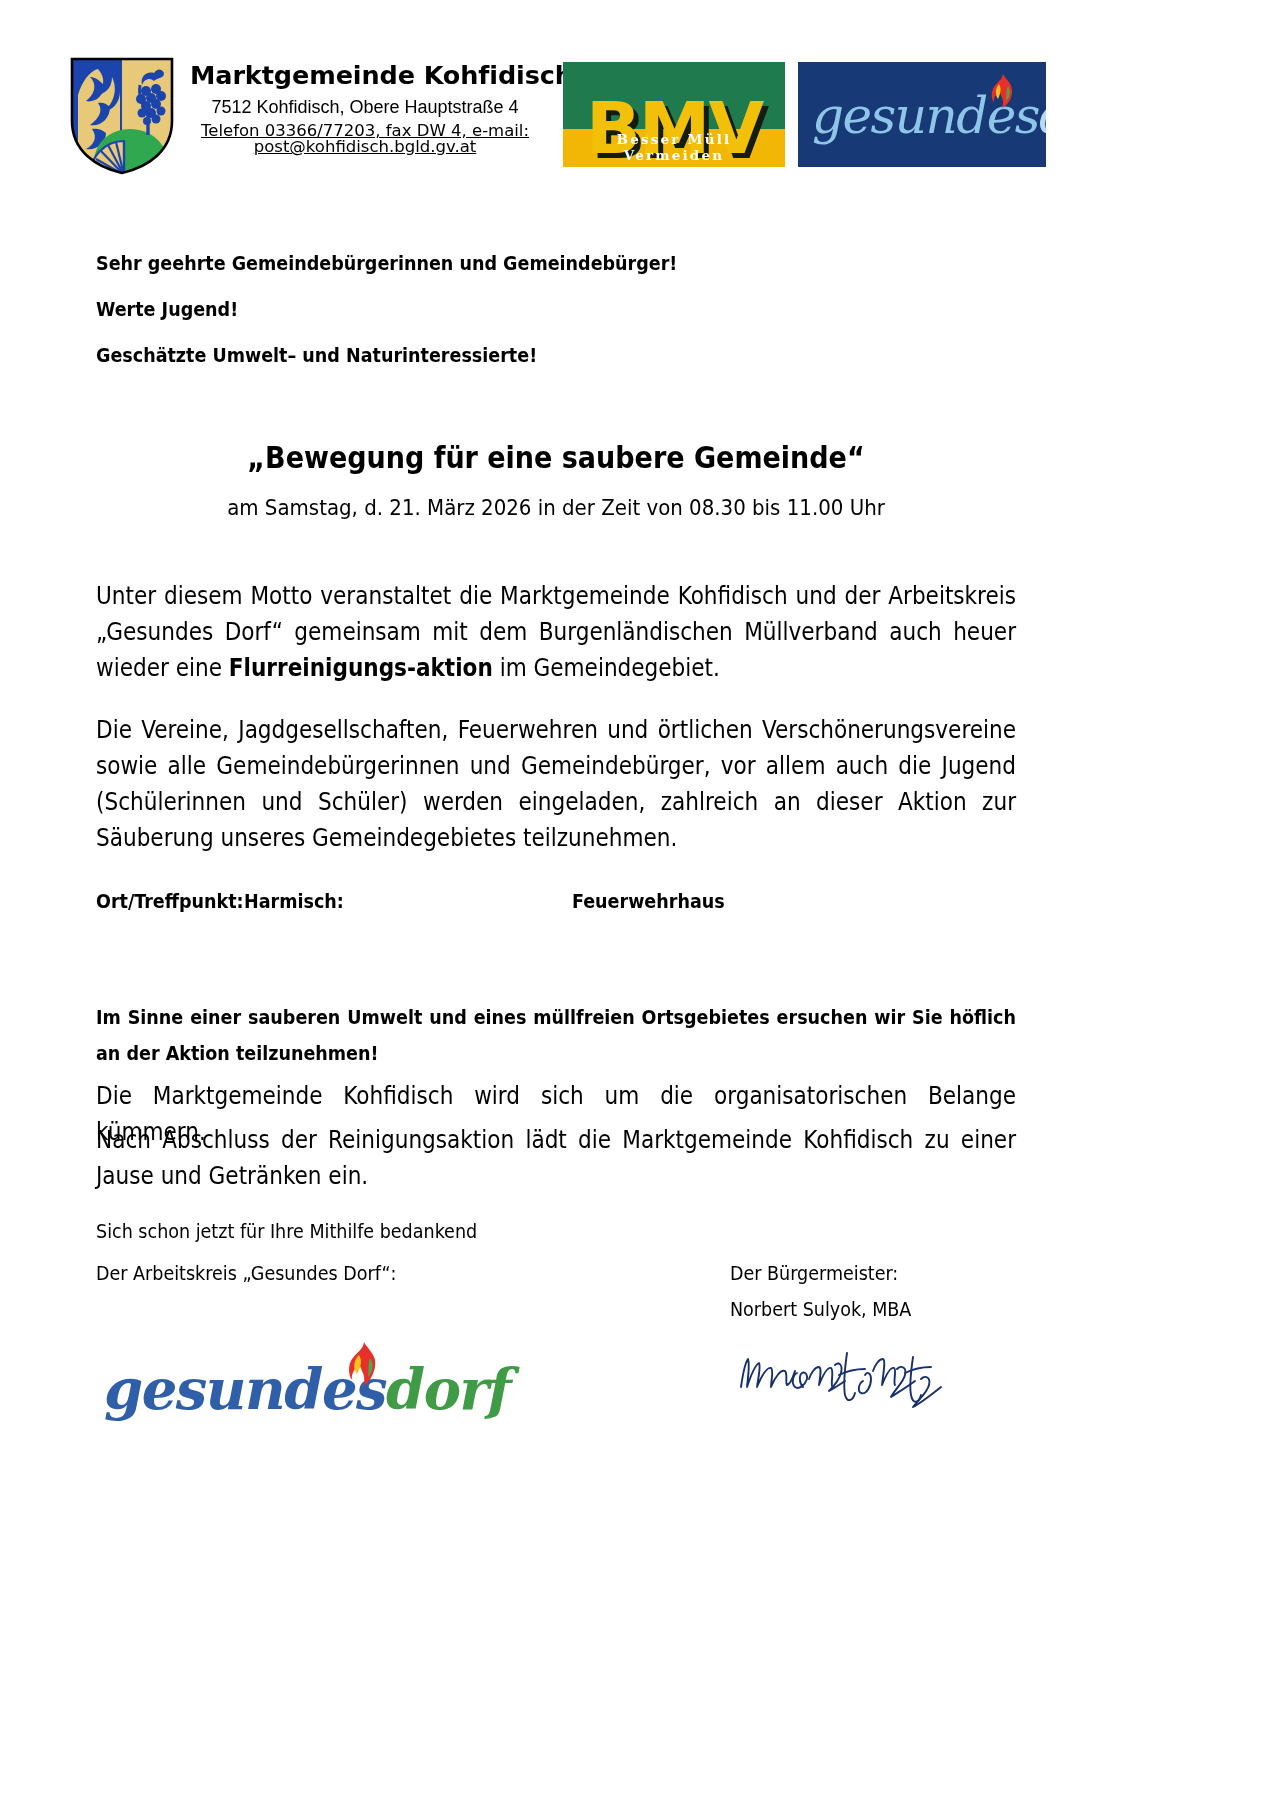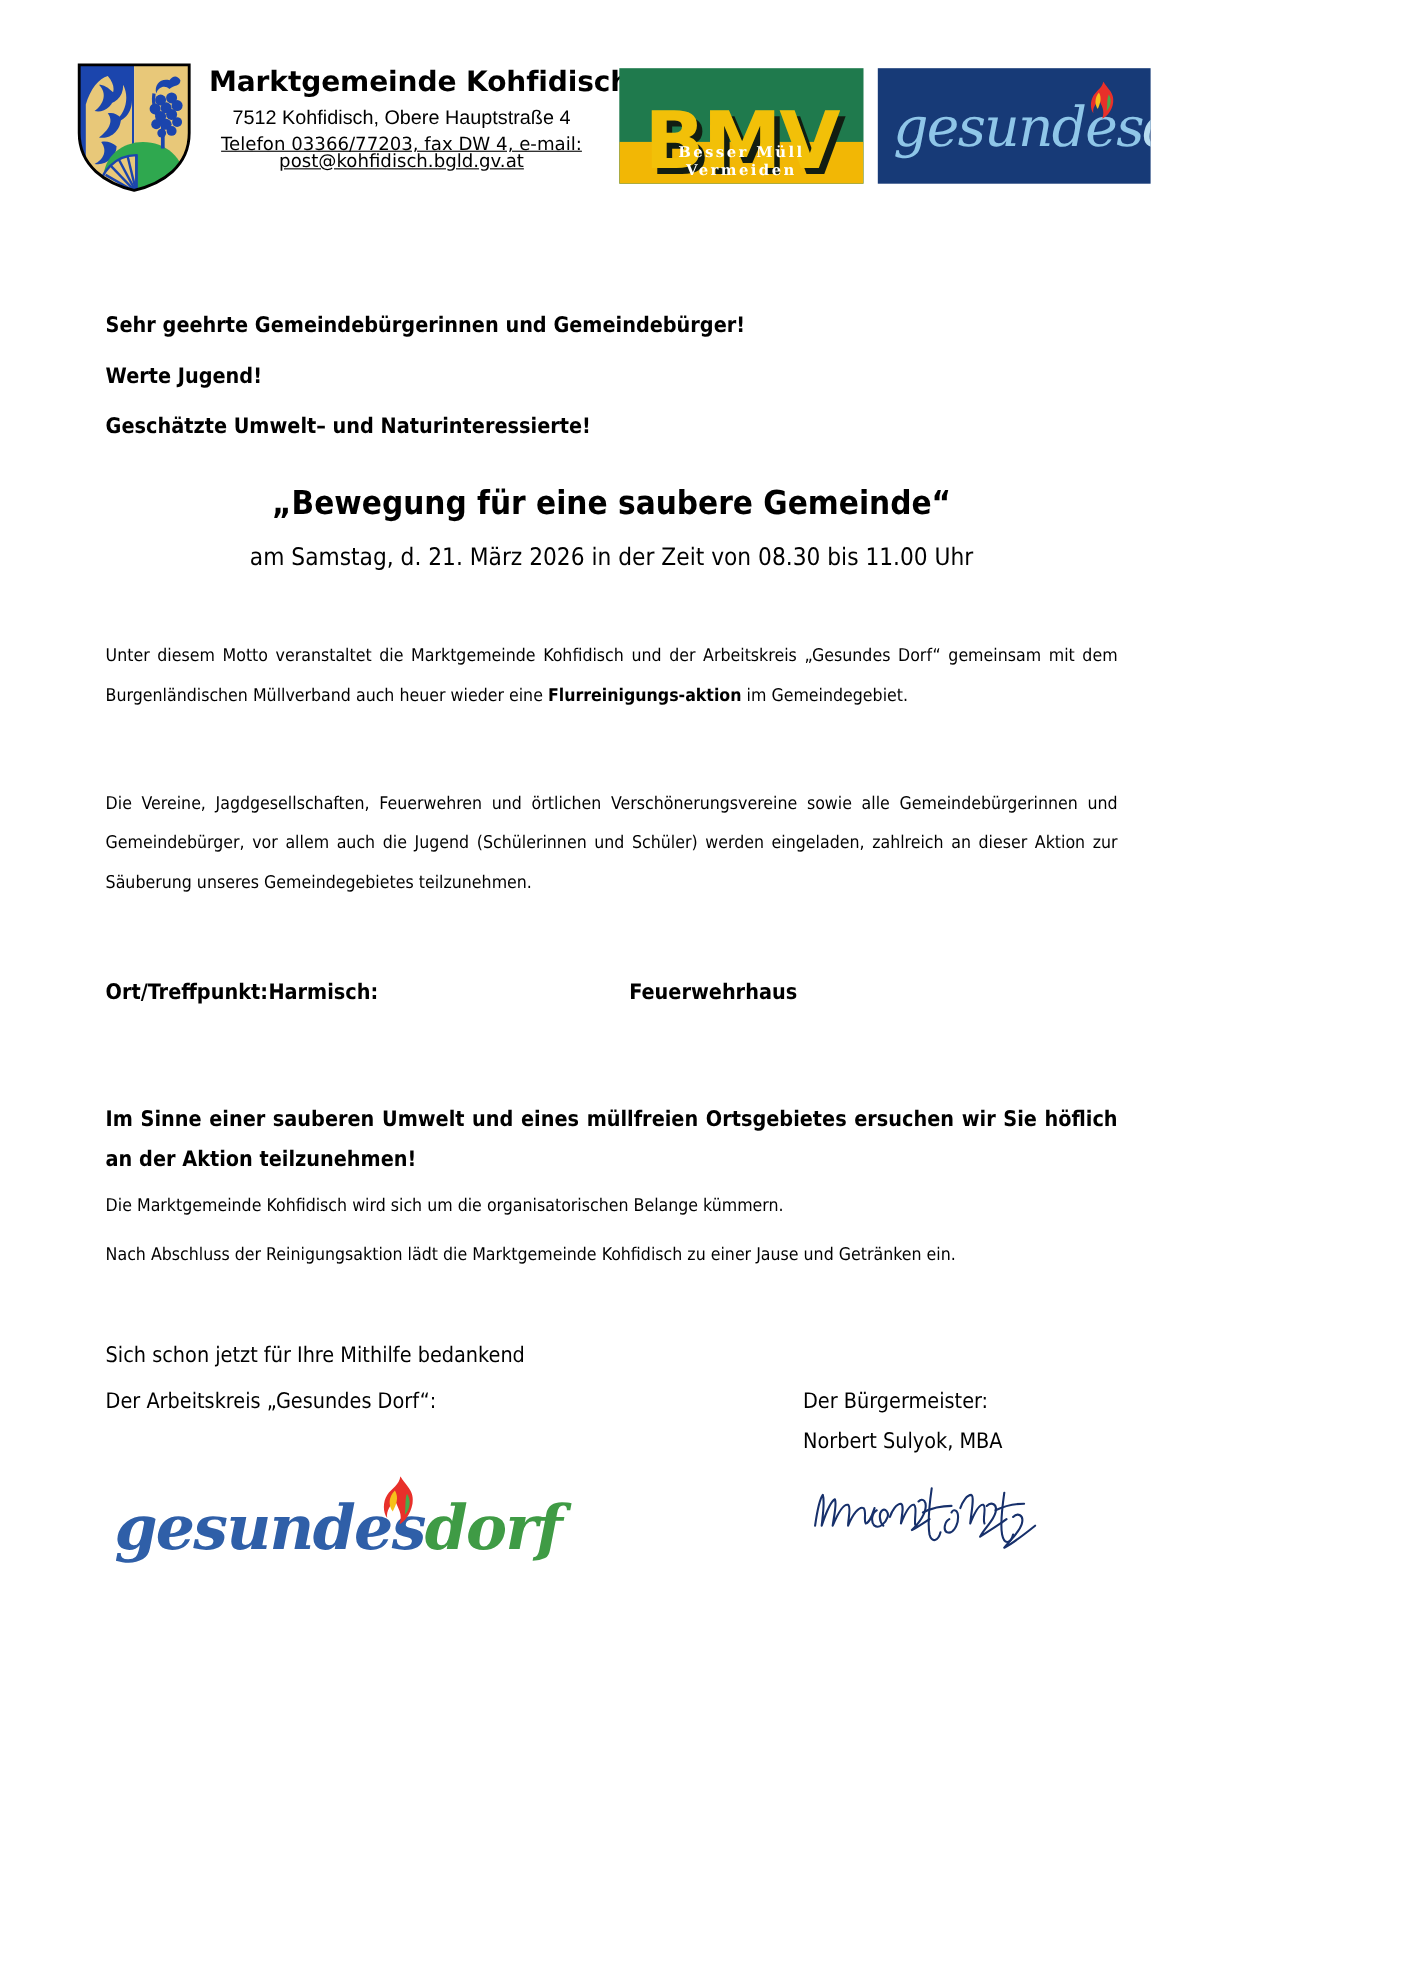--- a/index.html
+++ b/index.html
@@ -154,21 +154,20 @@
     top: 0;
     width: 920px;
   }
 
   .salutation {
     position: absolute;
     font-weight: bold;
     font-size: 19.5px;
     font-family: "DejaVu Sans Condensed", "Liberation Sans Narrow", "Liberation Sans", sans-serif;
     white-space: nowrap;
-    margin-top: 32px;
   }
 
   .headline {
     position: absolute;
     left: 0;
     width: 920px;
     text-align: center;
     font-weight: bold;
     font-size: 30px;
     font-family: "DejaVu Sans Condensed", "Liberation Sans Narrow", "Liberation Sans", sans-serif;
@@ -181,21 +180,21 @@
     font-weight: normal;
     font-size: 22px;
     font-family: "DejaVu Sans Condensed", "Liberation Sans Narrow", "Liberation Sans", sans-serif;
   }
 
   .para {
     position: absolute;
     left: 0;
     width: 920px;
     text-align: justify;
-    font-size: 16px;
+    font-size: 24px;
     line-height: 36px;
     font-family: "DejaVu Sans Condensed", "Liberation Sans Narrow", "Liberation Sans", sans-serif;
   }
   .para b { font-weight: bold; }
 
   .bold-para {
     position: absolute;
     left: 0;
     width: 920px;
     text-align: justify;

